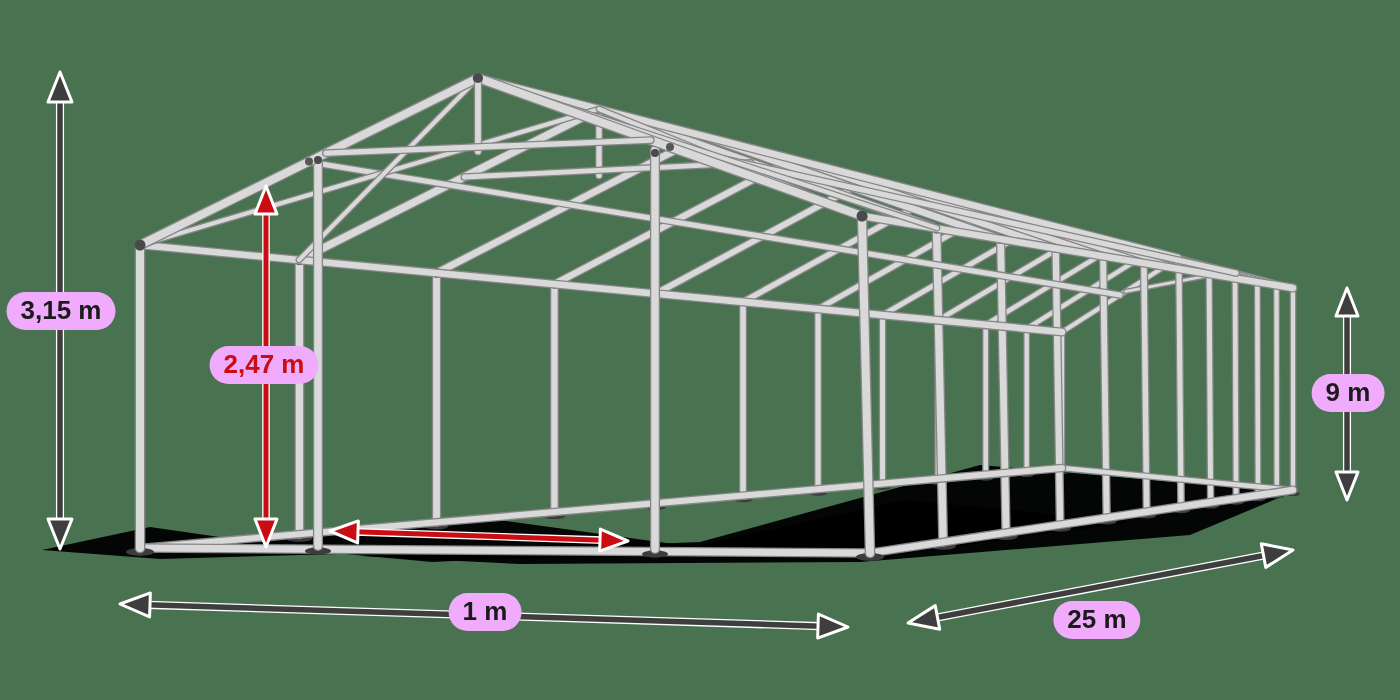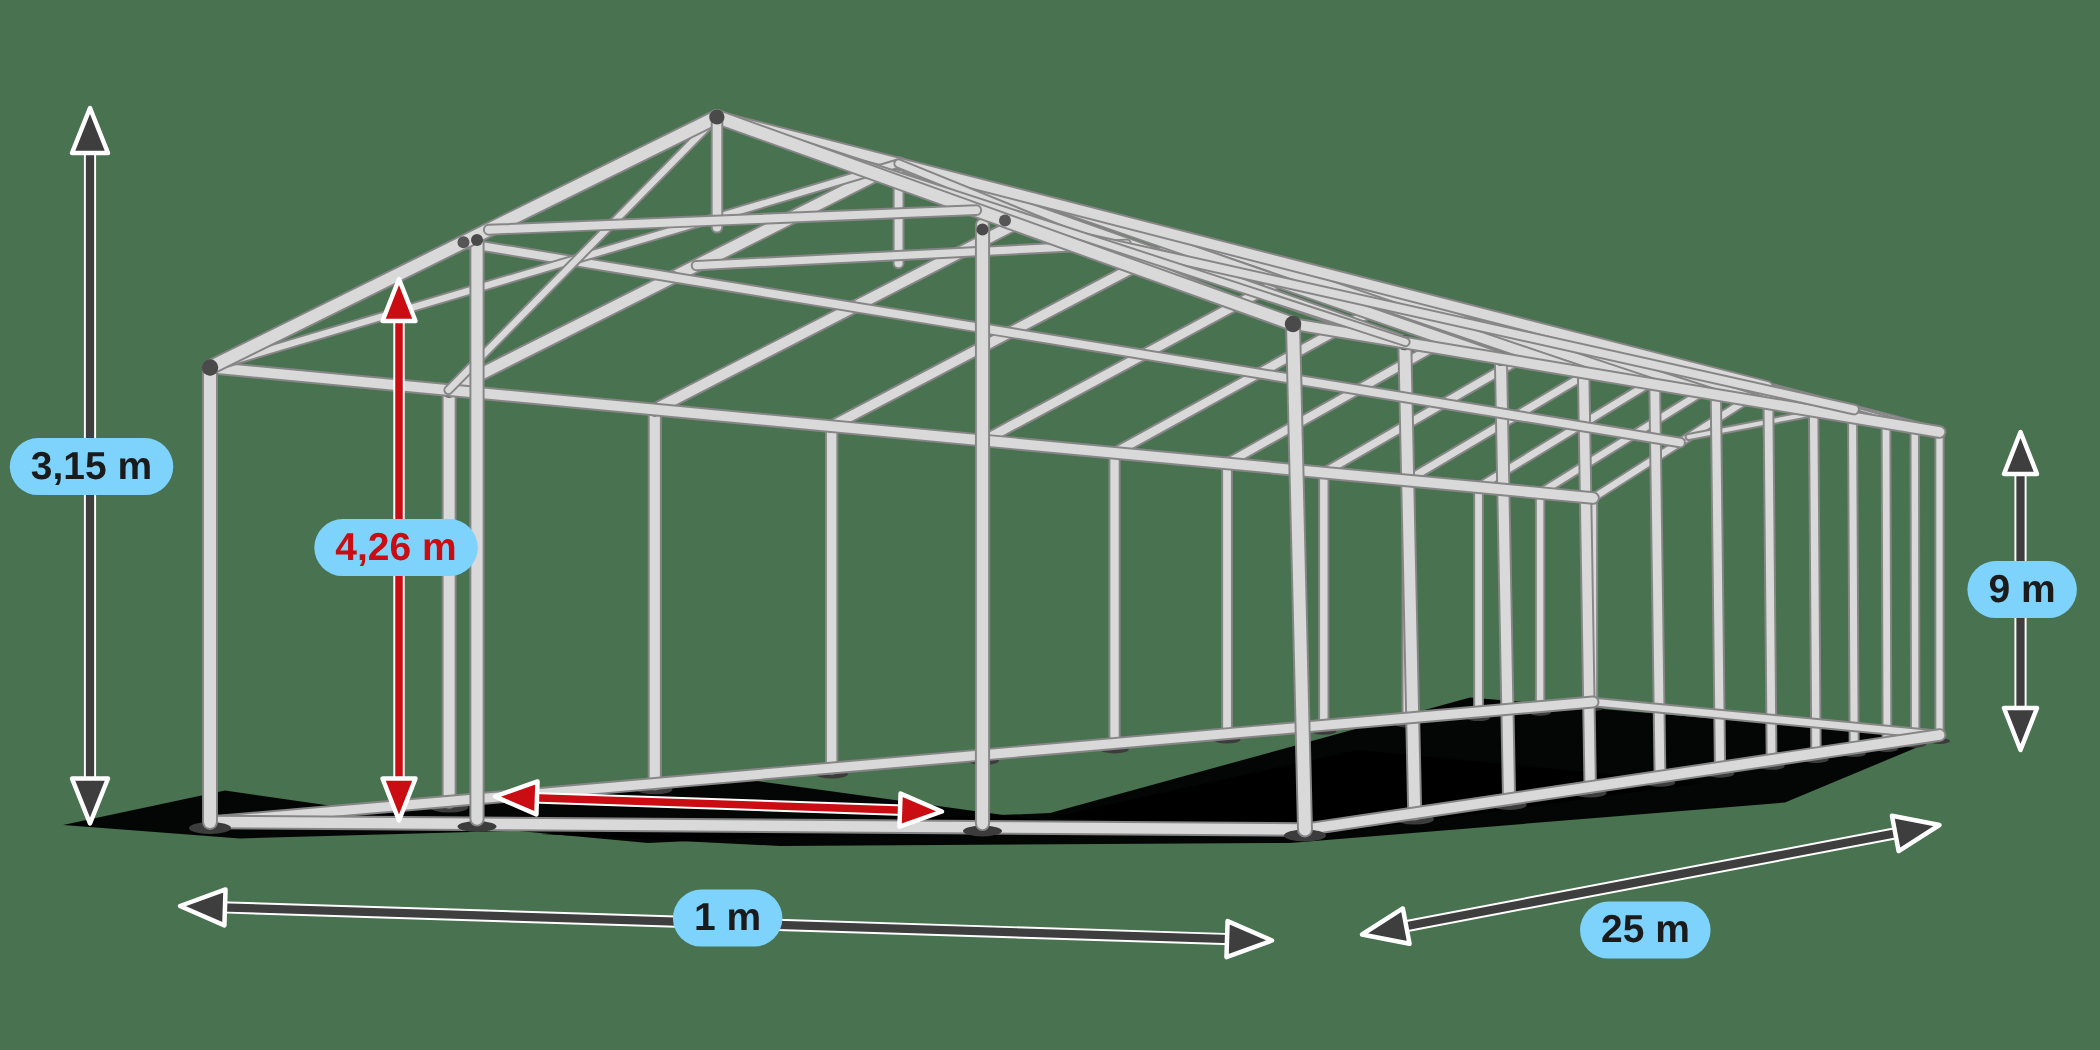--- a/index.html
+++ b/index.html
@@ -5,21 +5,21 @@
   html,body{margin:0;padding:0;}
   body{
     width:1400px;height:700px;position:relative;overflow:hidden;
     background:#497250;
     font-family:"Liberation Sans",sans-serif;
   }
   #stage{position:absolute;left:0;top:0;width:1400px;height:700px;}
   #frame-svg{position:absolute;left:0;top:0;}
   .pill{
     position:absolute;transform:translate(-50%,-50%);
-    background:#7dd3fc;border-radius:20px;
+    background:#f0abfc;border-radius:20px;
     padding:4px 14px;white-space:nowrap;text-align:center;
     font-weight:bold;font-size:26px;line-height:1.15;color:#1b1b1b;
   }
   .pill.red{color:#c90d12;}
 </style>
 </head>
 <body>
 
 <div id="stage">
   <svg id="frame-svg" width="1400" height="700" viewBox="0 0 1400 700">
@@ -283,21 +283,21 @@
         <polygon points="330,531 357.6153283869389,542.9328805441739 358.353168105803,520.9452569220255" fill="#C90D12" fill-opacity="1" stroke="#ffffff" stroke-width="3" stroke-linejoin="round"></polygon>
         <polygon points="628,541 599.646831894197,551.0547430779745 600.3846716130611,529.0671194558261" fill="#C90D12" fill-opacity="1" stroke="#ffffff" stroke-width="3" stroke-linejoin="round"></polygon>
       </g>
     </svg>
 
   <div class="pill" style="left:61px;top:311px">
     <span>3,15 m</span>
   </div>
 
   <div class="pill red" style="left:264px;top:365px">
-    <span>4,26 m</span>
+    <span>2,47 m</span>
   </div>
 
 
   <div class="pill" style="left:1348px;top:393px">
     <span>9 m</span>
   </div>
 
   <div class="pill" style="left:485px;top:612px">
     <span>1 m</span>
   </div>

